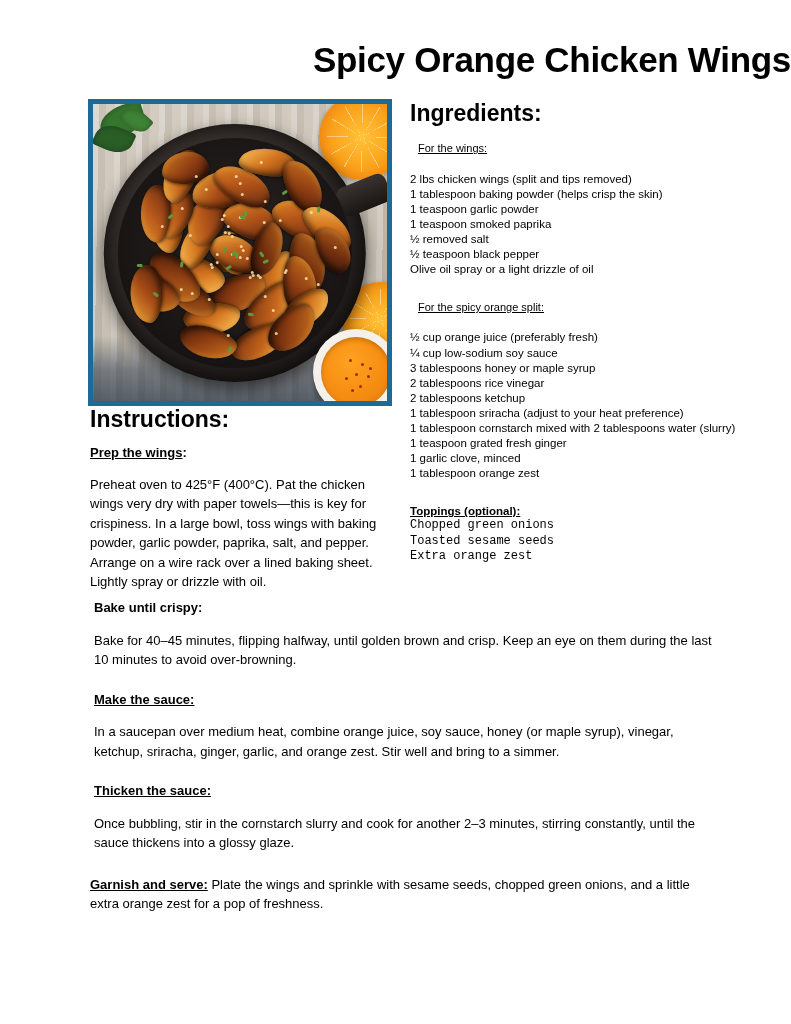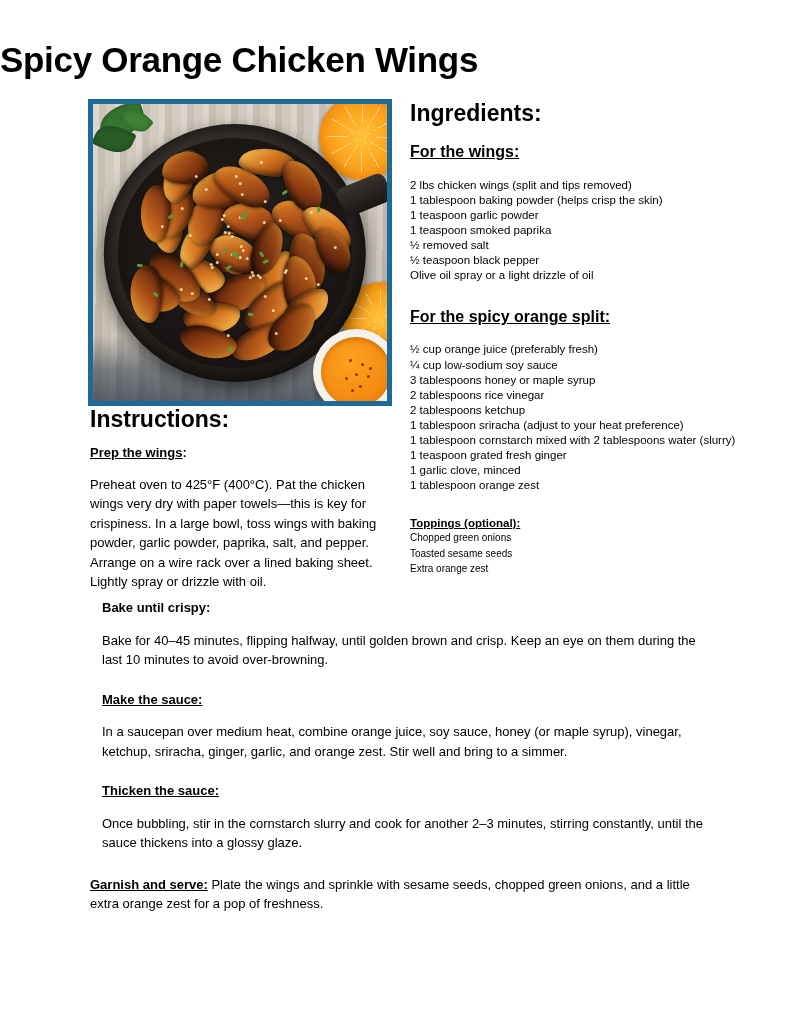--- a/index.html
+++ b/index.html
@@ -23,21 +23,21 @@
     background: #ffffff;
     padding: 0;
   }
 
   
   .doc-title {
     position: absolute;
     left: 0;
     right: 0;
     top: 42px;
-    text-align: left;
+    text-align: right;
     font-size: 35px;
     font-weight: bold;
     letter-spacing: -0.3px;
     line-height: 1.05;
   }
 
   
   .photo-frame {
     position: absolute;
     left: 88px;
@@ -190,24 +190,24 @@
     top: 100px;
     width: 350px;
   }
   .h2 {
     font-size: 23px;
     font-weight: bold;
     line-height: 1.15;
     margin: 0 0 16px 0;
   }
   .sub-head {
-    font-size: 16px;
-    font-weight: bold;
+    font-size: 11px;
+    font-weight: normal;
     text-decoration: underline;
-    margin: 0 0 16px 0;
+    margin: 0 0 16px 8px;
     line-height: 1.2;
   }
   .ing-list {
     list-style: none;
     margin: 0 0 24px 0;
     padding: 0;
   }
   .ing-list li {
     font-size: 11.5px;
     line-height: 15.1px;
@@ -218,22 +218,23 @@
     font-weight: bold;
     text-decoration: underline;
     margin: 0 0 1px 0;
   }
   .topping-list {
     list-style: none;
     margin: 0;
     padding: 0;
   }
   .topping-list li {
-    font-size: 10px;
+    font-size: 12px;
     line-height: 15.1px;
+    font-family: Liberation Mono, monospace;
   }
 
   
   .instructions-title {
     position: absolute;
     left: 90px;
     top: 406px;
     font-size: 23px;
     font-weight: bold;
   }
@@ -257,21 +258,21 @@
     margin: 0;
   }
 
   .steps {
     position: absolute;
     left: 90px;
     top: 600px;
     width: 622px;
   }
   .step {
-    margin: 0 0 22px 12px;
+    margin: 0 0 22px 4px;
   }
   .step:last-child { margin-bottom: 0; }
   .step .step-head { margin-bottom: 15px; }
   .step .step-body { margin: 0; }
   .inline-head {
     font-weight: bold;
     text-decoration: underline;
   }
 </style>
 </head>

